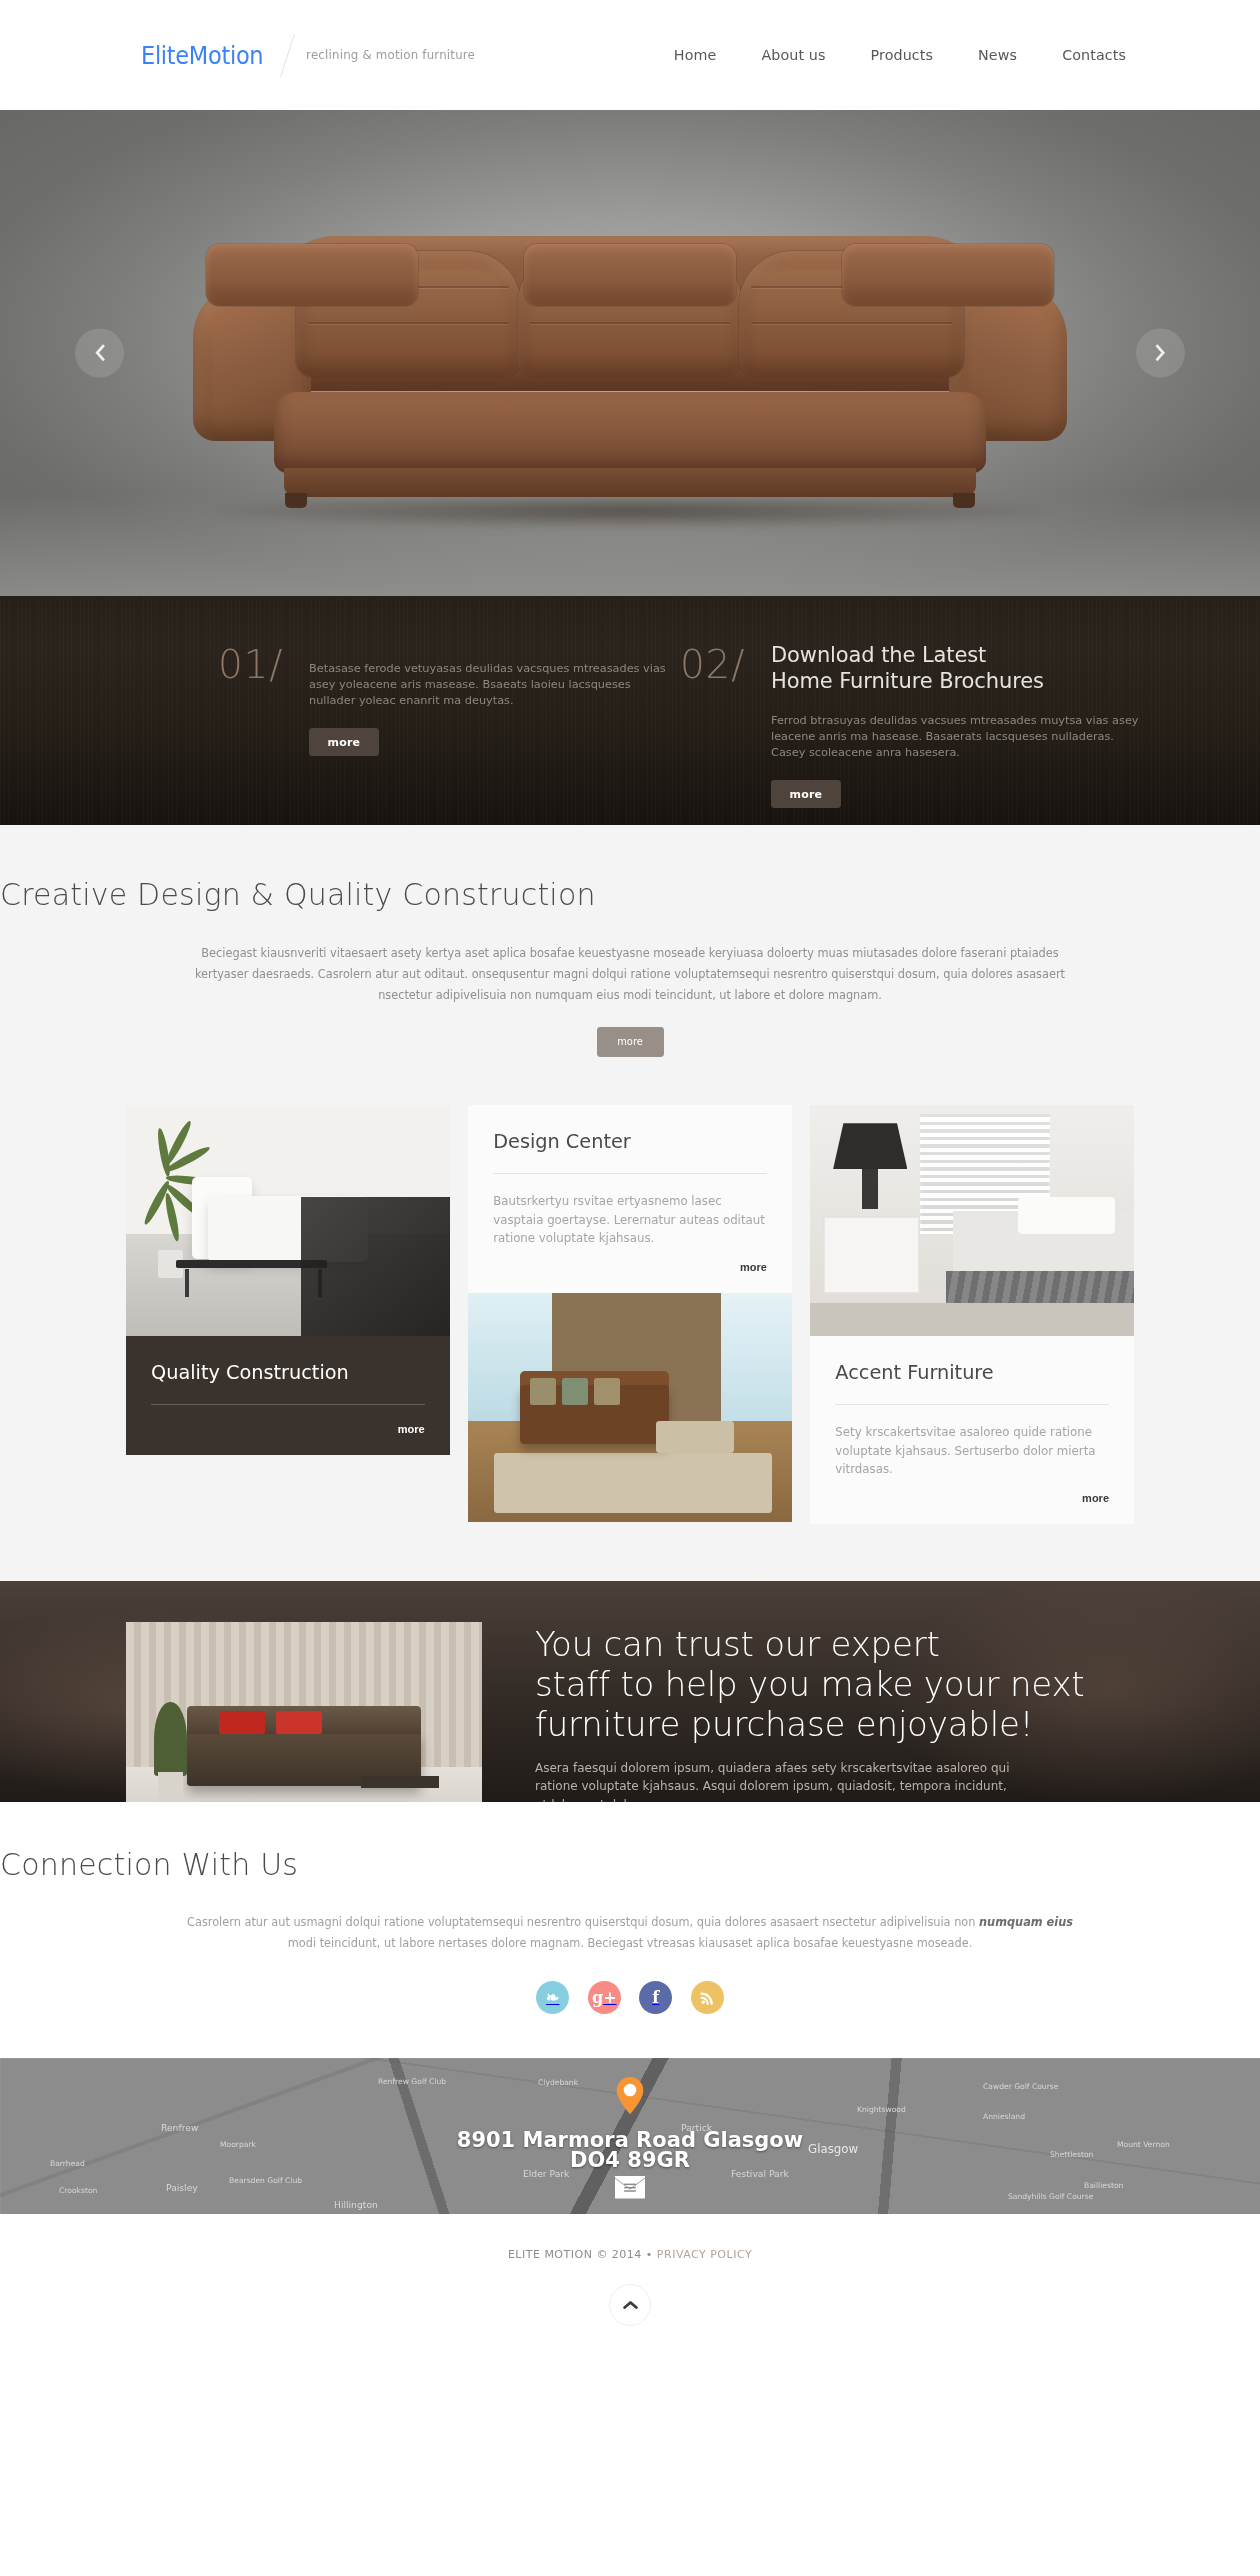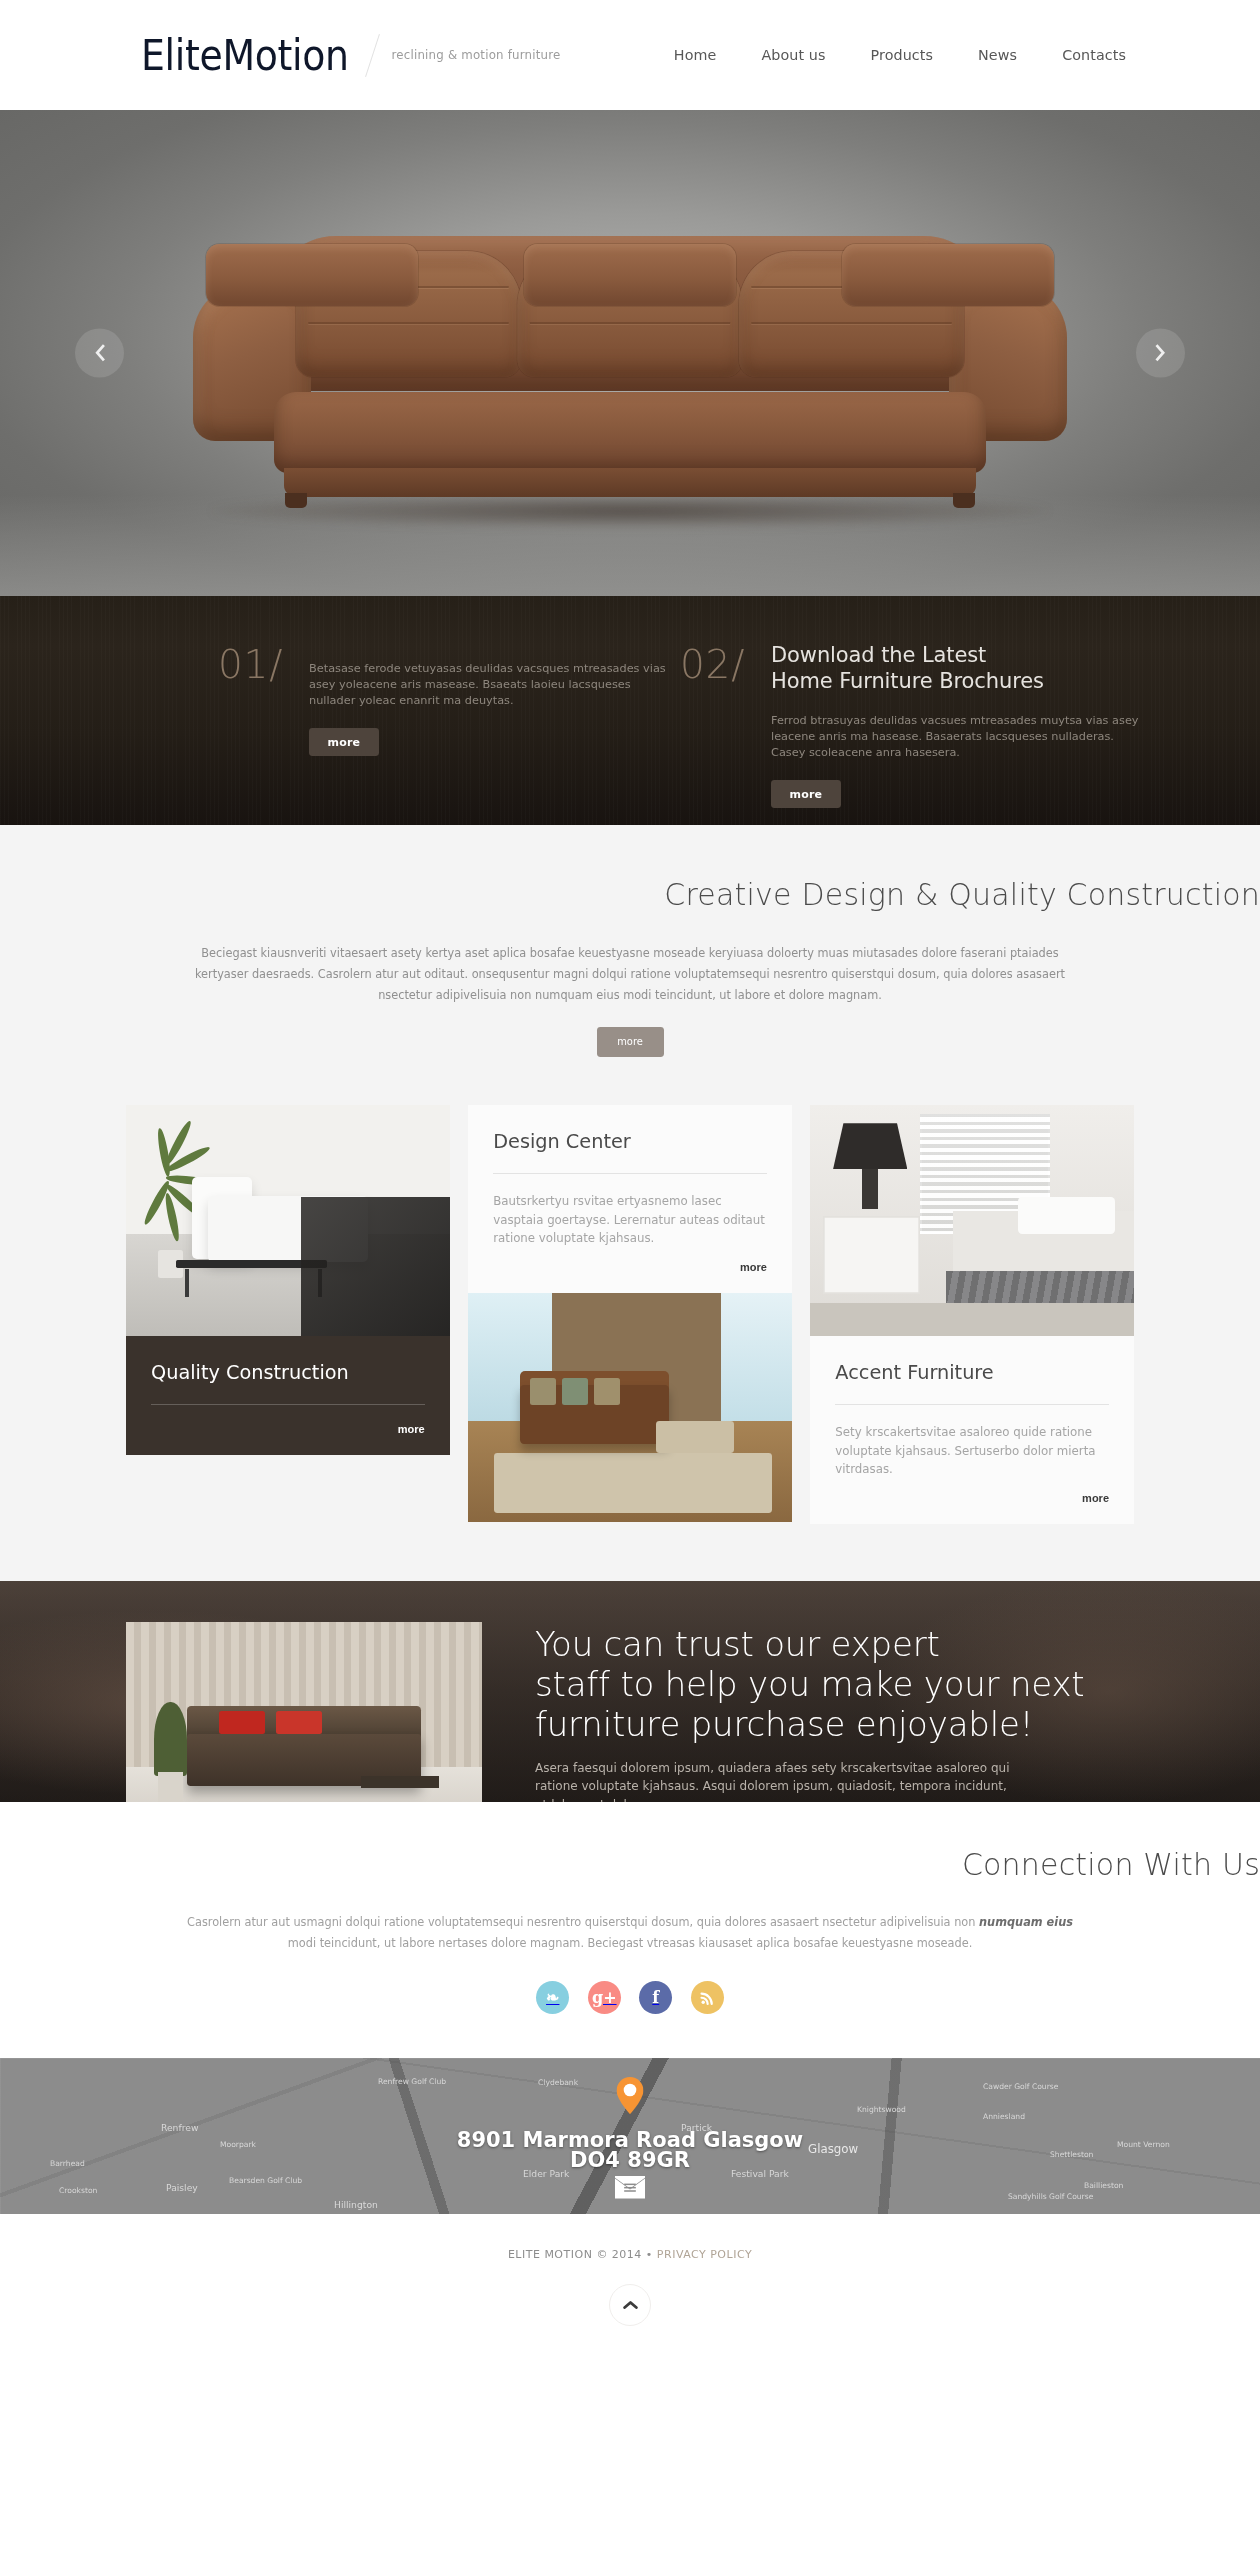--- a/index.html
+++ b/index.html
@@ -15,23 +15,23 @@
   .header {
     height: 110px;
     background: #ffffff;
     display: flex;
     align-items: center;
     padding: 0 134px 0 141px;
     position: relative;
   }
   .brand { display: flex; align-items: center; }
   .brand-name {
-    font-size: 42px;
+    font-size: 25px;
     font-weight: 400;
-    color: #0f172a;
+    color: #3b82f6;
     letter-spacing: -0.3px;
     font-family: "DejaVu Sans", sans-serif;
     font-stretch: condensed;
   }
   .brand-sep {
     display: inline-block;
     width: 0.8px;
     height: 45px;
     background: #e2e2e2;
     margin: 0 18.5px 0 23.5px;
@@ -155,21 +155,21 @@
     padding: 7.6px 18.5px; border-radius: 3.4px; font-family: "DejaVu Sans", sans-serif;
     cursor: pointer; letter-spacing: 0.2px;
   }
 
   
   .creative {
     background: #f4f4f4;
     padding: 52px 0 0;
   }
   .sec-title {
-    text-align: right; font-size: 30px; color: #4b4b4b; font-weight: 300;
+    text-align: left; font-size: 30px; color: #4b4b4b; font-weight: 300;
     font-family: "DejaVu Sans", sans-serif; font-stretch: condensed; letter-spacing: 0.2px;
   }
   .creative-text {
     margin: 30px auto 0; width: 899px; text-align: center;
     font-size: 12.6px; line-height: 21px; color: #909090;
     font-family: "DejaVu Sans", sans-serif; font-stretch: condensed;
   }
   .btn-more-grey {
     display: block; width: 67px; margin: 22px auto 0;
     background: #988f88; color: #fff; font-size: 11px; text-align: center;

